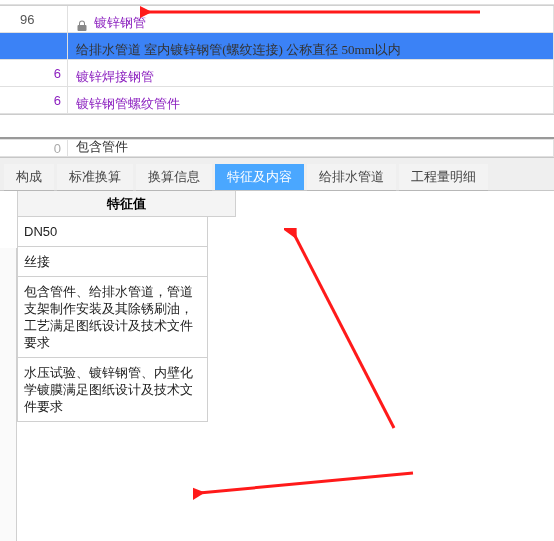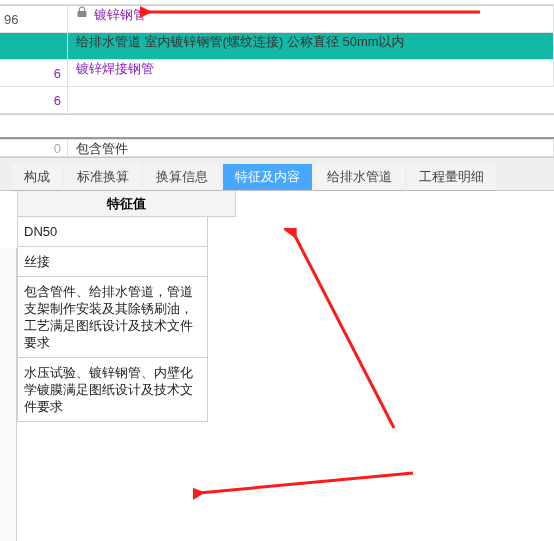--- a/index.html
+++ b/index.html
@@ -16,38 +16,39 @@
   .top-grid {
     border-top: 1px solid #d0d0d0;
   }
   .top-row {
     display: flex;
     align-items: center;
     height: 27px;
     border-bottom: 1px solid #e0e0e0;
     background:#fff;
   }
-  .top-row.gray { background:#14b8a6; }
+  .top-row.gray { background:#3b82f6; }
   .col-num {
     width: 68px;
-    padding-left:4px;
+    padding-left:20px;
     color:#555;
     font-size:13px;
     border-right:1px solid #e0e0e0;
     height:100%;
     display:flex;
     align-items:center;
   }
   .col-main {
     flex:1;
     padding-left:8px;
     height:100%;
     display:flex;
-    align-items:flex-start;
+    align-items:flex-end;
     border-right:1px solid #e0e0e0;
+    font-family:Liberation Serif, serif;
   }
   .lock-icon {
     width:12px;
     height:12px;
     margin-right:6px;
     display:inline-block;
   }
   .link-text { color:#8b1fbf; }
   .plain-text { color:#333; }
   .sep-blank {
@@ -70,21 +71,21 @@
     line-height:26px;
     padding:0 12px;
     margin:0 3px 0 0;
     color:#444;
     background:#f3f3f3;
     font-size:13px;
     cursor:pointer;
     white-space:nowrap;
     box-shadow: 0 1px 0 rgba(0,0,0,.08);
   }
-  .tab.first { margin-left:12px; border-left:0; }
+  .tab.first { margin-left:4px; border-left:0; }
   .tab.active {
     background:#4aa7ff;
     color:#fff;
     box-shadow:none;
   }
   .feature-panel {
     border-top:0;
   }
   .feature-header {
     background:#f4f4f4;
@@ -153,20 +154,23 @@
       </div>
     </div>
     <div class="top-row">
       <div class="col-num" style="color: rgb(139, 31, 191); justify-content: flex-end; padding-right: 6px;">6</div>
       <div class="col-main link-text">
         <span>镀锌焊接钢管</span>
       </div>
     </div>
     <div class="top-row">
       <div class="col-num" style="color: rgb(139, 31, 191); justify-content: flex-end; padding-right: 6px;">6</div>
+      <div class="col-main link-text">
+        <span>镀锌钢管螺纹管件</span>
+      </div>
     </div>
   </div>
 
 <div class="sep-blank"></div>
 
 <div class="top-row" style="height:18px;overflow:hidden;border-top:1px solid #e0e0e0;">
   <div class="col-num" style="color:#aaa;justify-content:flex-end;padding-right:6px;">
       <span>0</span>
     </div>
   <div class="col-main plain-text">

